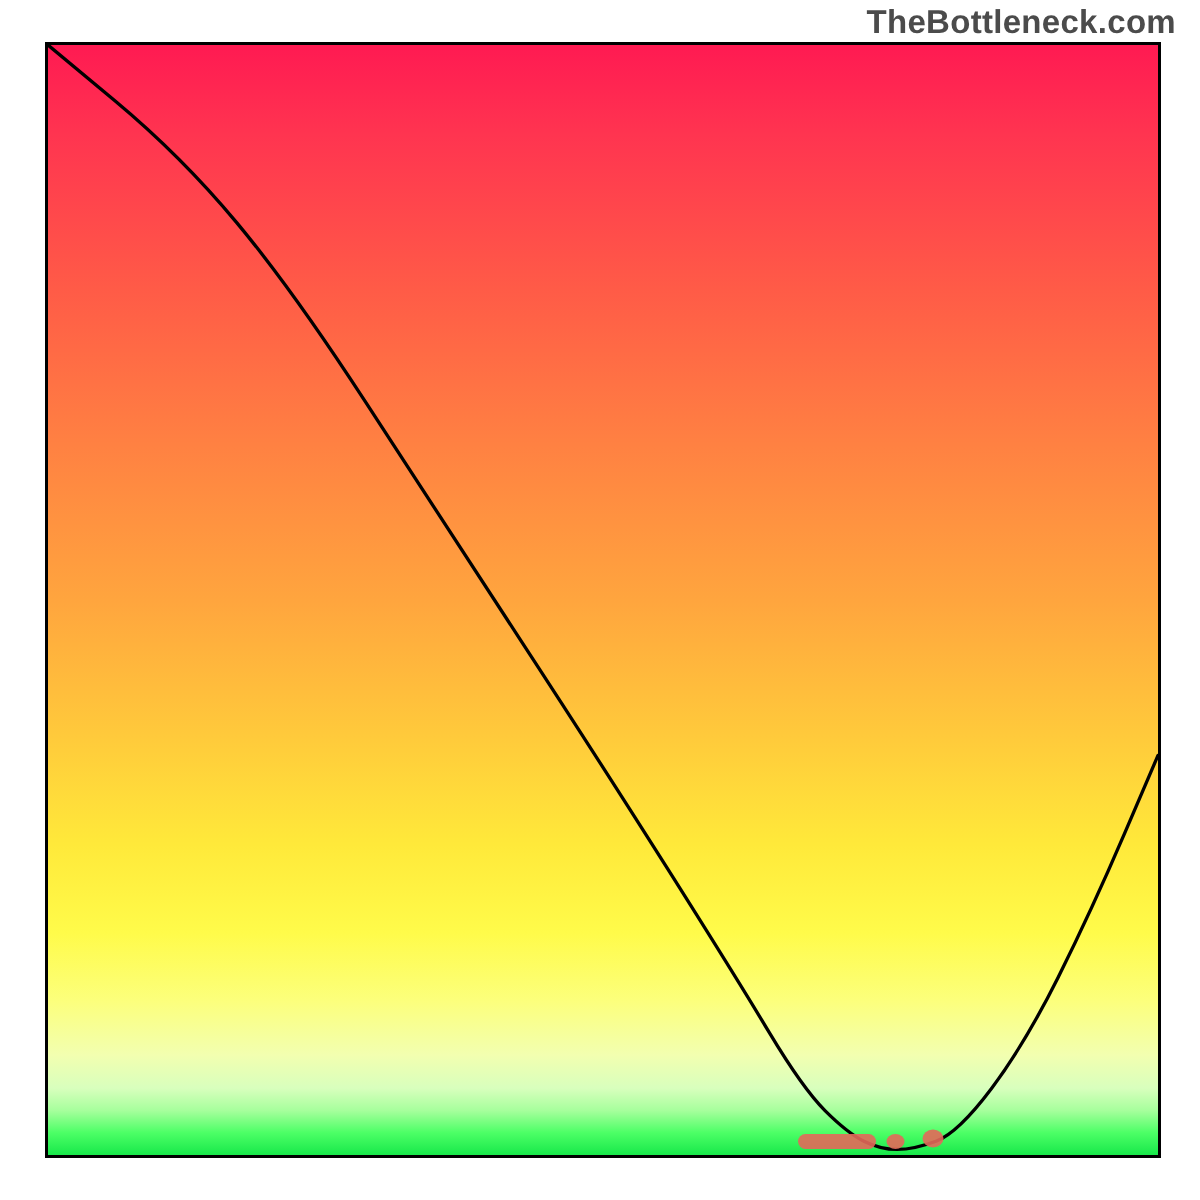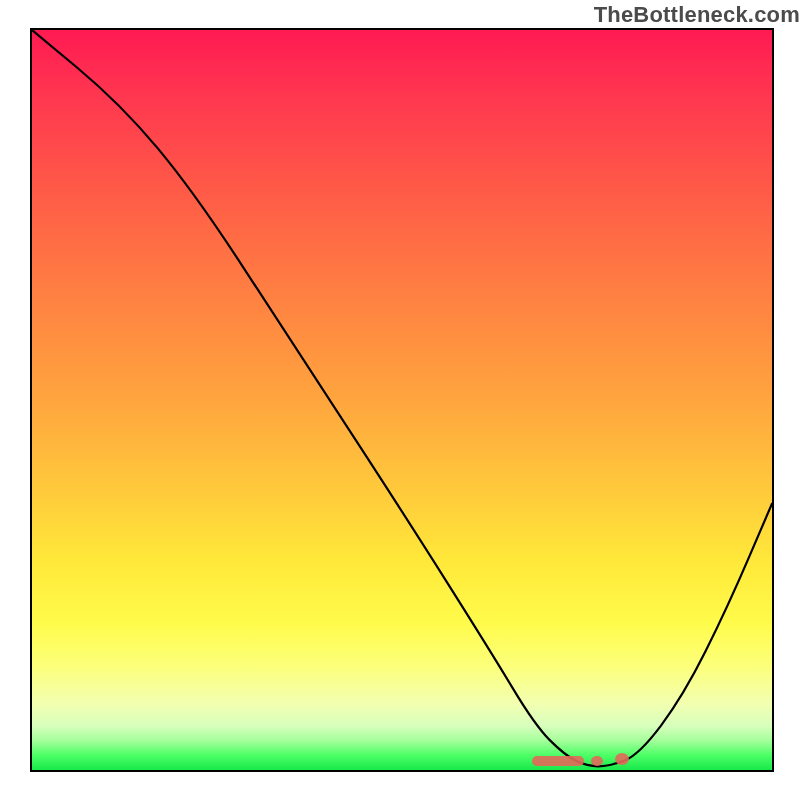--- a/index.html
+++ b/index.html
@@ -12,21 +12,21 @@
     overflow: hidden;
   }
   .wrap {
     position: relative;
     width: 800px;
     height: 800px;
   }
   .watermark {
     position: absolute;
     top: 2px;
-    right: 0;
+    right: 16px;
     font-size: 22px;
     font-weight: 600;
     color: #4b4b4b;
     letter-spacing: 0.2px;
     z-index: 10;
   }
   .plot-frame {
     position: absolute;
     left: 30px;
     top: 28px;

